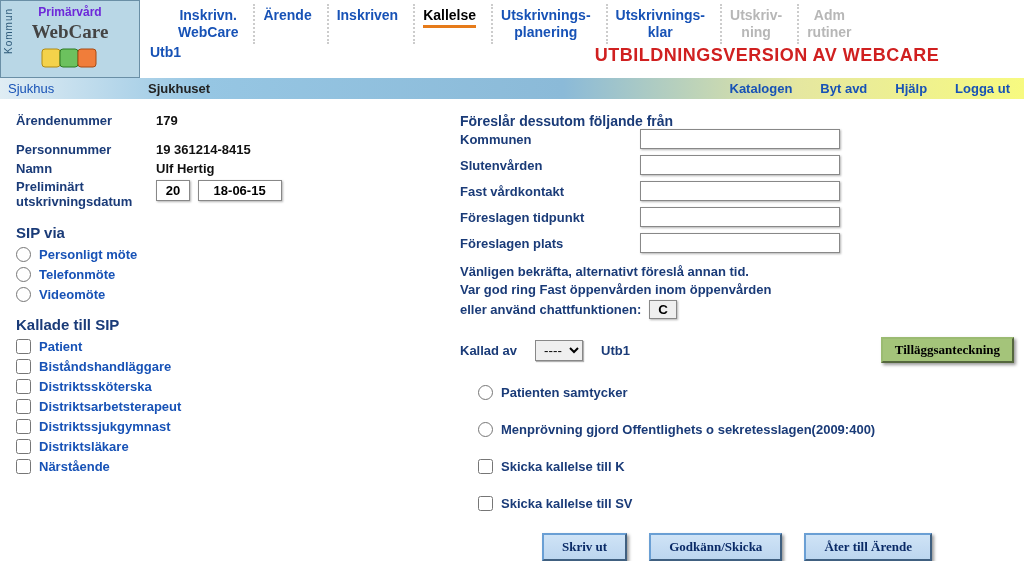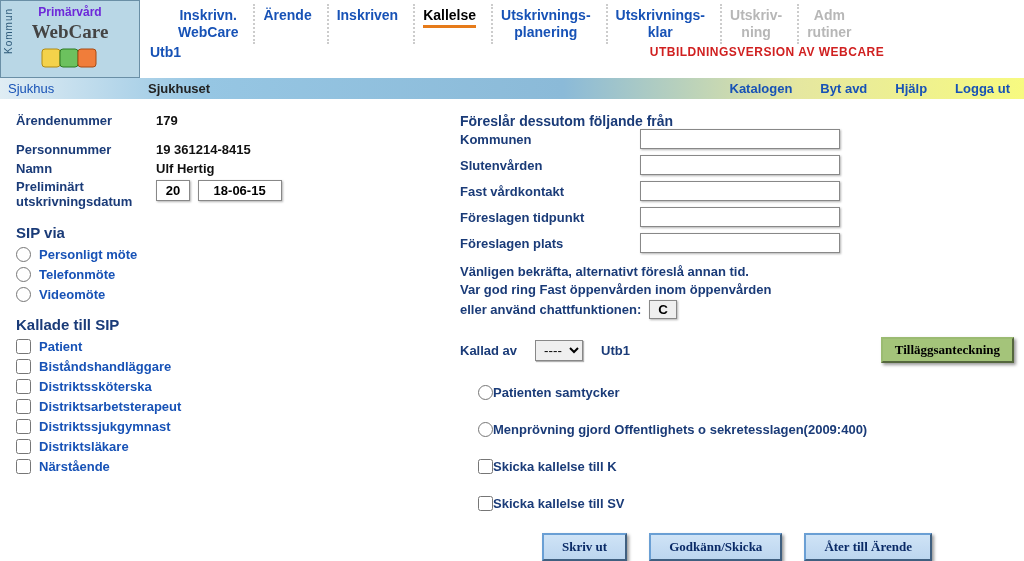--- a/index.html
+++ b/index.html
@@ -14,21 +14,21 @@
     .kommun-side { position: absolute; left: 3px; top: 8px; writing-mode: vertical-rl; transform: rotate(180deg); font-size: 10px; color: #2c5878; letter-spacing: 1px; }
     .logo-wrap{ position: relative;}
     
     .nav { flex: 1; display: flex; flex-direction: column; }
     .nav-tabs { display: flex; gap: 7px; padding: 4px 6px 0 30px; }
     .nav-tab { color: #1752b6; font-weight: bold; font-size: 14px; text-align: center; padding: 3px 8px; line-height: 1.2; cursor: pointer; border-left: 2px dotted #ccc; }
     .nav-tab:first-child{border-left:none;}
     .nav-tab.disabled { color: #b7b7b7; }
     .nav-tab.active { color: #000; }
     .nav-tab.active .underline { border-bottom: 3px solid #e67b1a; padding-bottom: 2px; }
-    .banner { background: linear-gradient(to right, #fff 0%, #fff 12%, #fff 30%); color: #d02020; font-weight: bold; font-size: 12px; text-align: center; padding: 1px 0 2px 0; letter-spacing: .5px;}
+    .banner { background: linear-gradient(to right, #fff 0%, #fff 12%, #fff 30%); color: #d02020; font-weight: bold; font-size: 18px; text-align: center; padding: 1px 0 2px 0; letter-spacing: .5px;}
     .banner-row{ display:flex; }
     .banner-left { width:370px; text-align:left; padding-left: 10px; color:#1752b6; font-weight:bold; font-size:14px;}
     
     .subbar { display: flex; background: linear-gradient(to right, #e0edf4 0%, #96c6e3 20%, #8bbad8 55%, #e5e7a0 78%, #f7fa80 100%); font-size: 13px; }
     .subbar .lbl { color: #1752b6; font-weight: normal; padding: 3px 8px; }
     .subbar .val { color: #222; font-weight: bold; padding: 3px 8px; flex: 0 0 auto; }
     .subbar .link { color: #1752b6; font-weight: bold; padding: 3px 14px; cursor: pointer; }
     .subbar .gap{ flex:1;}
     
     .content { display: flex; padding: 14px 10px 10px 16px; gap: 34px; }
@@ -56,21 +56,21 @@
     .chatline{ display:flex; align-items:center; gap:8px; margin-top:2px;}
     .c-btn { border: 1px solid #888; box-shadow: 1px 1px 2px rgba(0,0,0,.3); padding: 1px 8px; font-weight: bold; background: #efefef; cursor:pointer; font-family:inherit;}
     
     .kallad-row { display: flex; align-items: center; gap: 18px; margin: 18px 0 14px 0; }
     .kallad-row .flabel { color: #1a3b78; font-weight: bold; }
     .kallad-row select { border: 1px solid #888; padding: 1px 4px; box-shadow: 1px 1px 1px rgba(0,0,0,.3); font-family:inherit;}
     .kallad-row .utb { color: #1a3b78; font-weight: bold; }
     .tillagg { margin-left: auto; background: #a4c47a; border: 2px outset #9bbb72; box-shadow: 2px 2px 3px rgba(0,0,0,.4); padding: 3px 12px; font-weight: bold; font-size: 13px; cursor: pointer; font-family:Liberation Serif, serif;}
     
     .consent-block { margin: 8px 0 12px 18px; }
-    .consent-row { display: flex; align-items: center; margin: 22px 0; }
+    .consent-row { display: flex; align-items: center; gap: 8px; margin: 22px 0; }
     .consent-row .lbl { color: #1a4; color:#1a3b78; font-weight: bold; }
     .consent-row .lbl.blue{ color:#1a3b78;}
     
     .action-row { display: flex; gap: 22px; justify-content: center; margin-top: 10px; }
     .btn-blue { background: linear-gradient(#cfe3f6,#bcd6ef); border: 2px outset #6a9fd4; box-shadow: 2px 2px 3px rgba(0,0,0,.4); padding: 4px 18px; font-weight: bold; color: #0a2a66; cursor: pointer; font-family:Liberation Serif, serif; font-size:13px;}
   </style>
 </head>
 <body>
 
 <div class="topbar">

